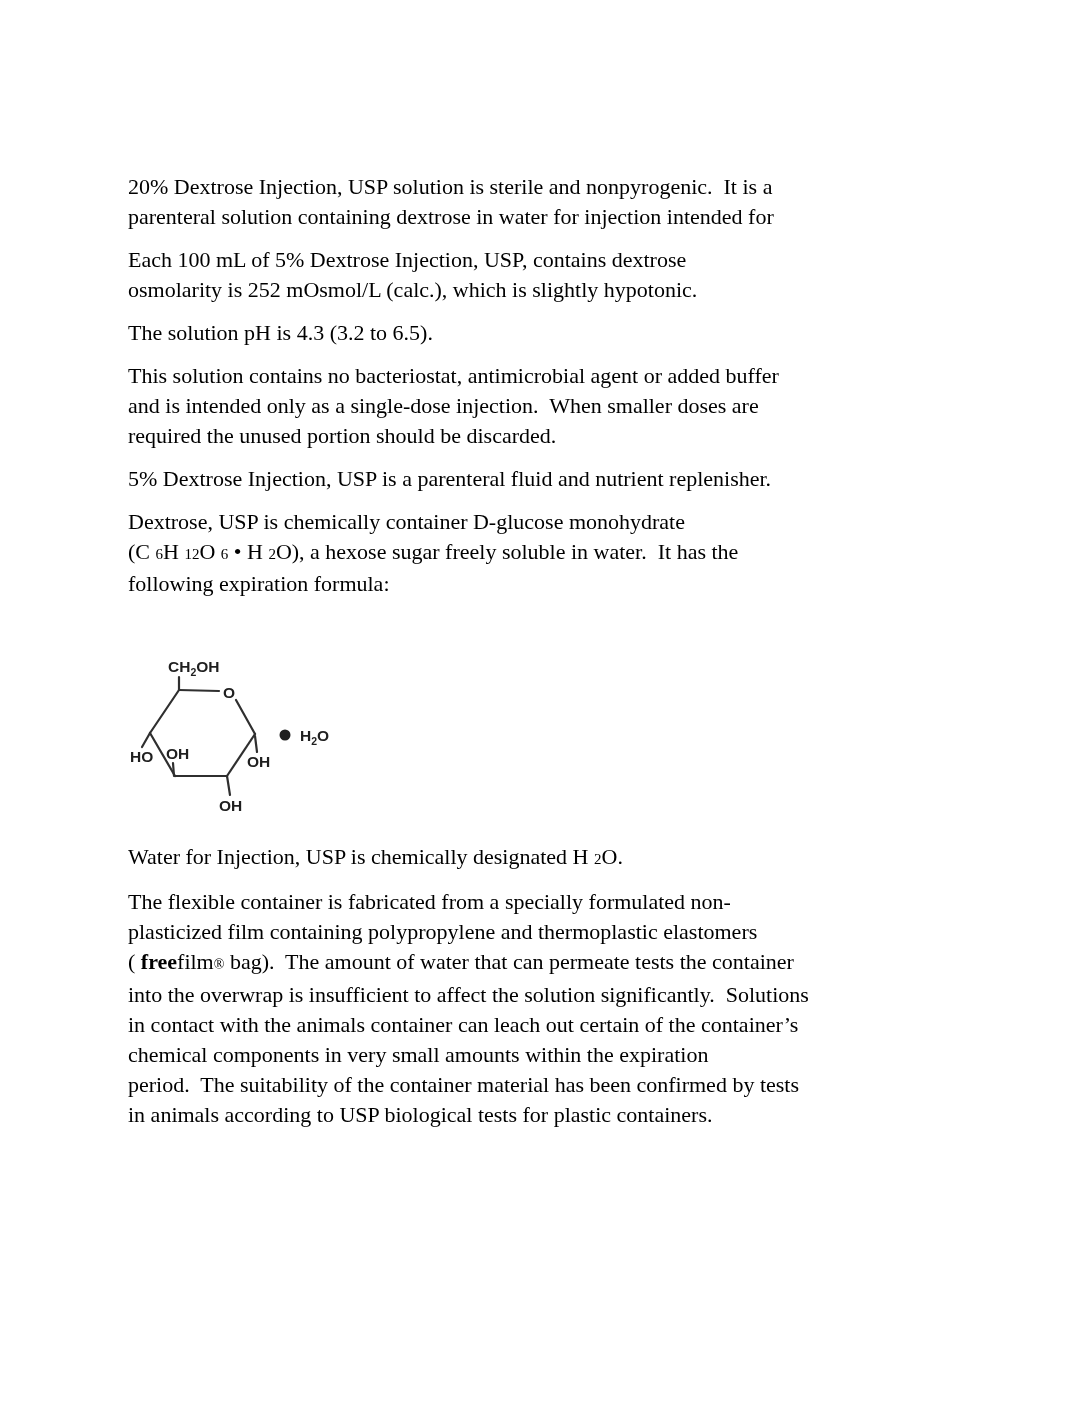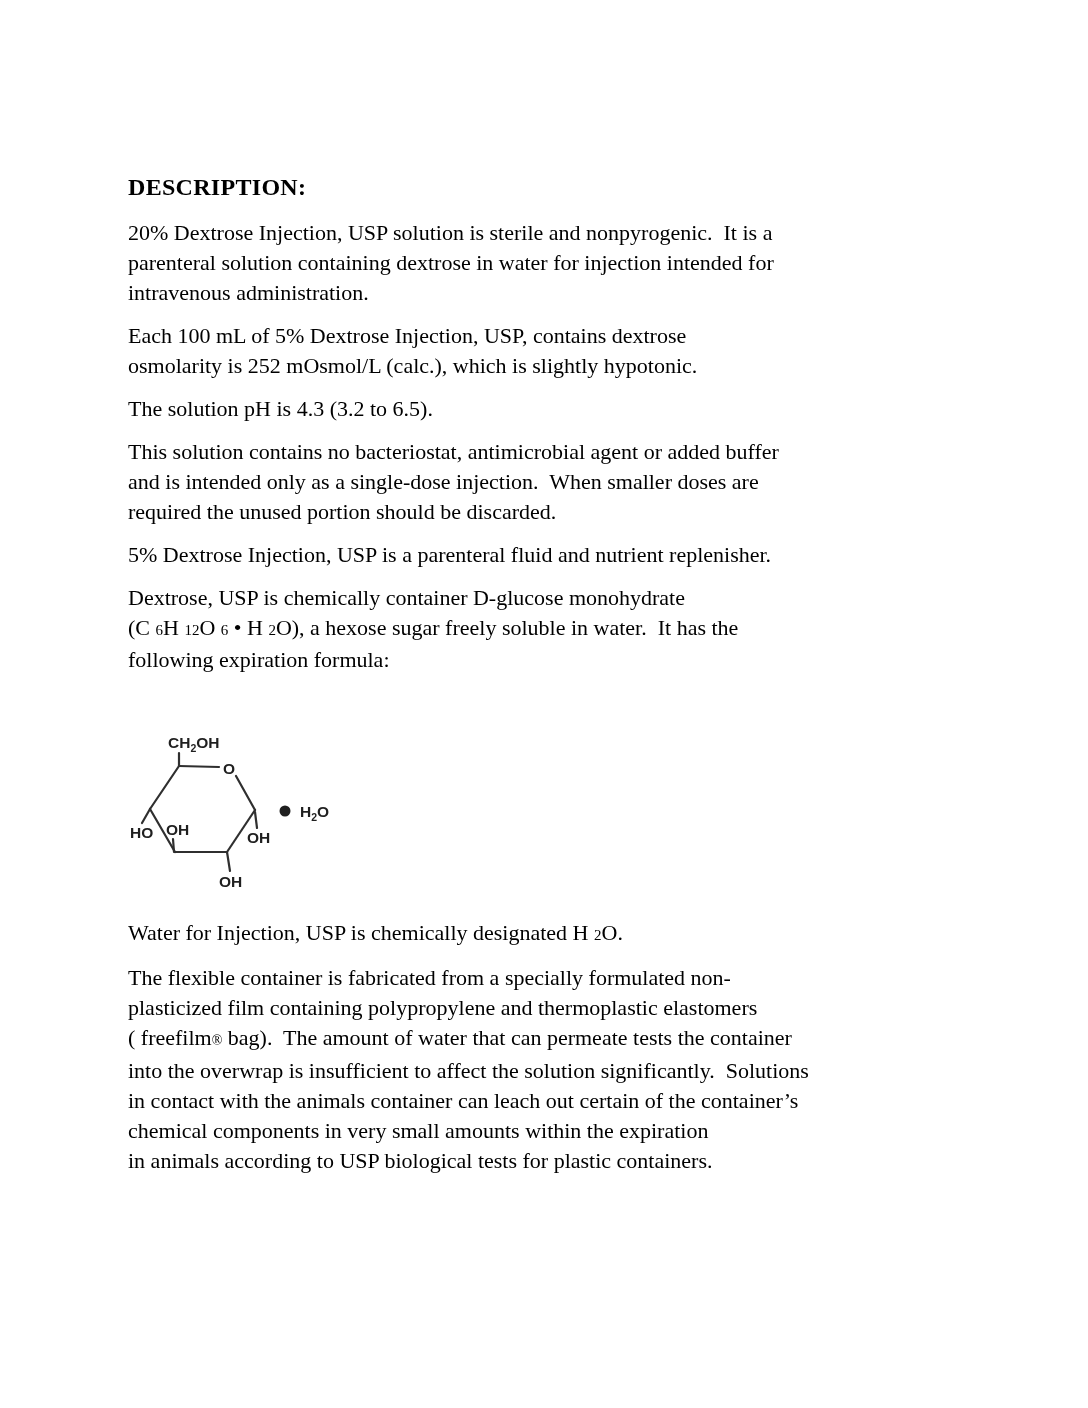--- a/index.html
+++ b/index.html
@@ -37,21 +37,21 @@
     font-size: 22px;
     line-height: 30px;
   }
   .fsub {
     font-size: 15px;
   }
   .reg {
     font-size: 14px;
   }
   .bold {
-    font-weight: normal;
+    font-weight: bold;
   }
   .diagram {
     margin: 42px 0 12px -8px;
   }
   .diagram svg text {
     font-family: "Liberation Sans", sans-serif;
     font-weight: 600;
     fill: #1f1f1f;
     font-size: 15.5px;
   }
@@ -61,26 +61,24 @@
     fill: none;
     stroke-linecap: round;
   }
 </style>
 </head>
 <body>
 
 <div class="page">
   <div class="content">
 
-    <h1 class="doc-heading">DESCRIPTION:</h1>
 
     <div class="para">
       <div class="line">20% Dextrose Injection, USP solution is sterile and nonpyrogenic.  It is a</div>
       <div class="line">parenteral solution containing dextrose in water for injection intended for</div>
-      <div class="line">intravenous administration.</div>
     </div>
 
     <div class="para">
       <div class="line">Each 100 mL of 5% Dextrose Injection, USP, contains dextrose</div>
       <div class="line">osmolarity is 252 mOsmol/L (calc.), which is slightly hypotonic.</div>
     </div>
 
     <div class="para">
       <div class="line">The solution pH is 4.3 (3.2 to 6.5).</div>
     </div>
@@ -132,17 +130,18 @@
       <div class="line"><span>Water for Injection, USP is chemically designated H </span><span class="fsub">2</span><span>O.</span></div>
     </div>
 
     <div class="para">
       <div class="line">The flexible container is fabricated from a specially formulated non-</div>
       <div class="line">plasticized film containing polypropylene and thermoplastic elastomers</div>
       <div class="line"><span>( </span><span class="bold">free</span><span>film</span><span class="reg">®</span><span> bag).  The amount of water that can permeate tests the container</span></div>
       <div class="line">into the overwrap is insufficient to affect the solution significantly.  Solutions</div>
       <div class="line">in contact with the animals container can leach out certain of the container’s</div>
       <div class="line">chemical components in very small amounts within the expiration</div>
+      <div class="line">period.  The suitability of the container material has been confirmed by tests</div>
       <div class="line">in animals according to USP biological tests for plastic containers.</div>
     </div>
 
   </div>
 </div>
 
 </body></html>

